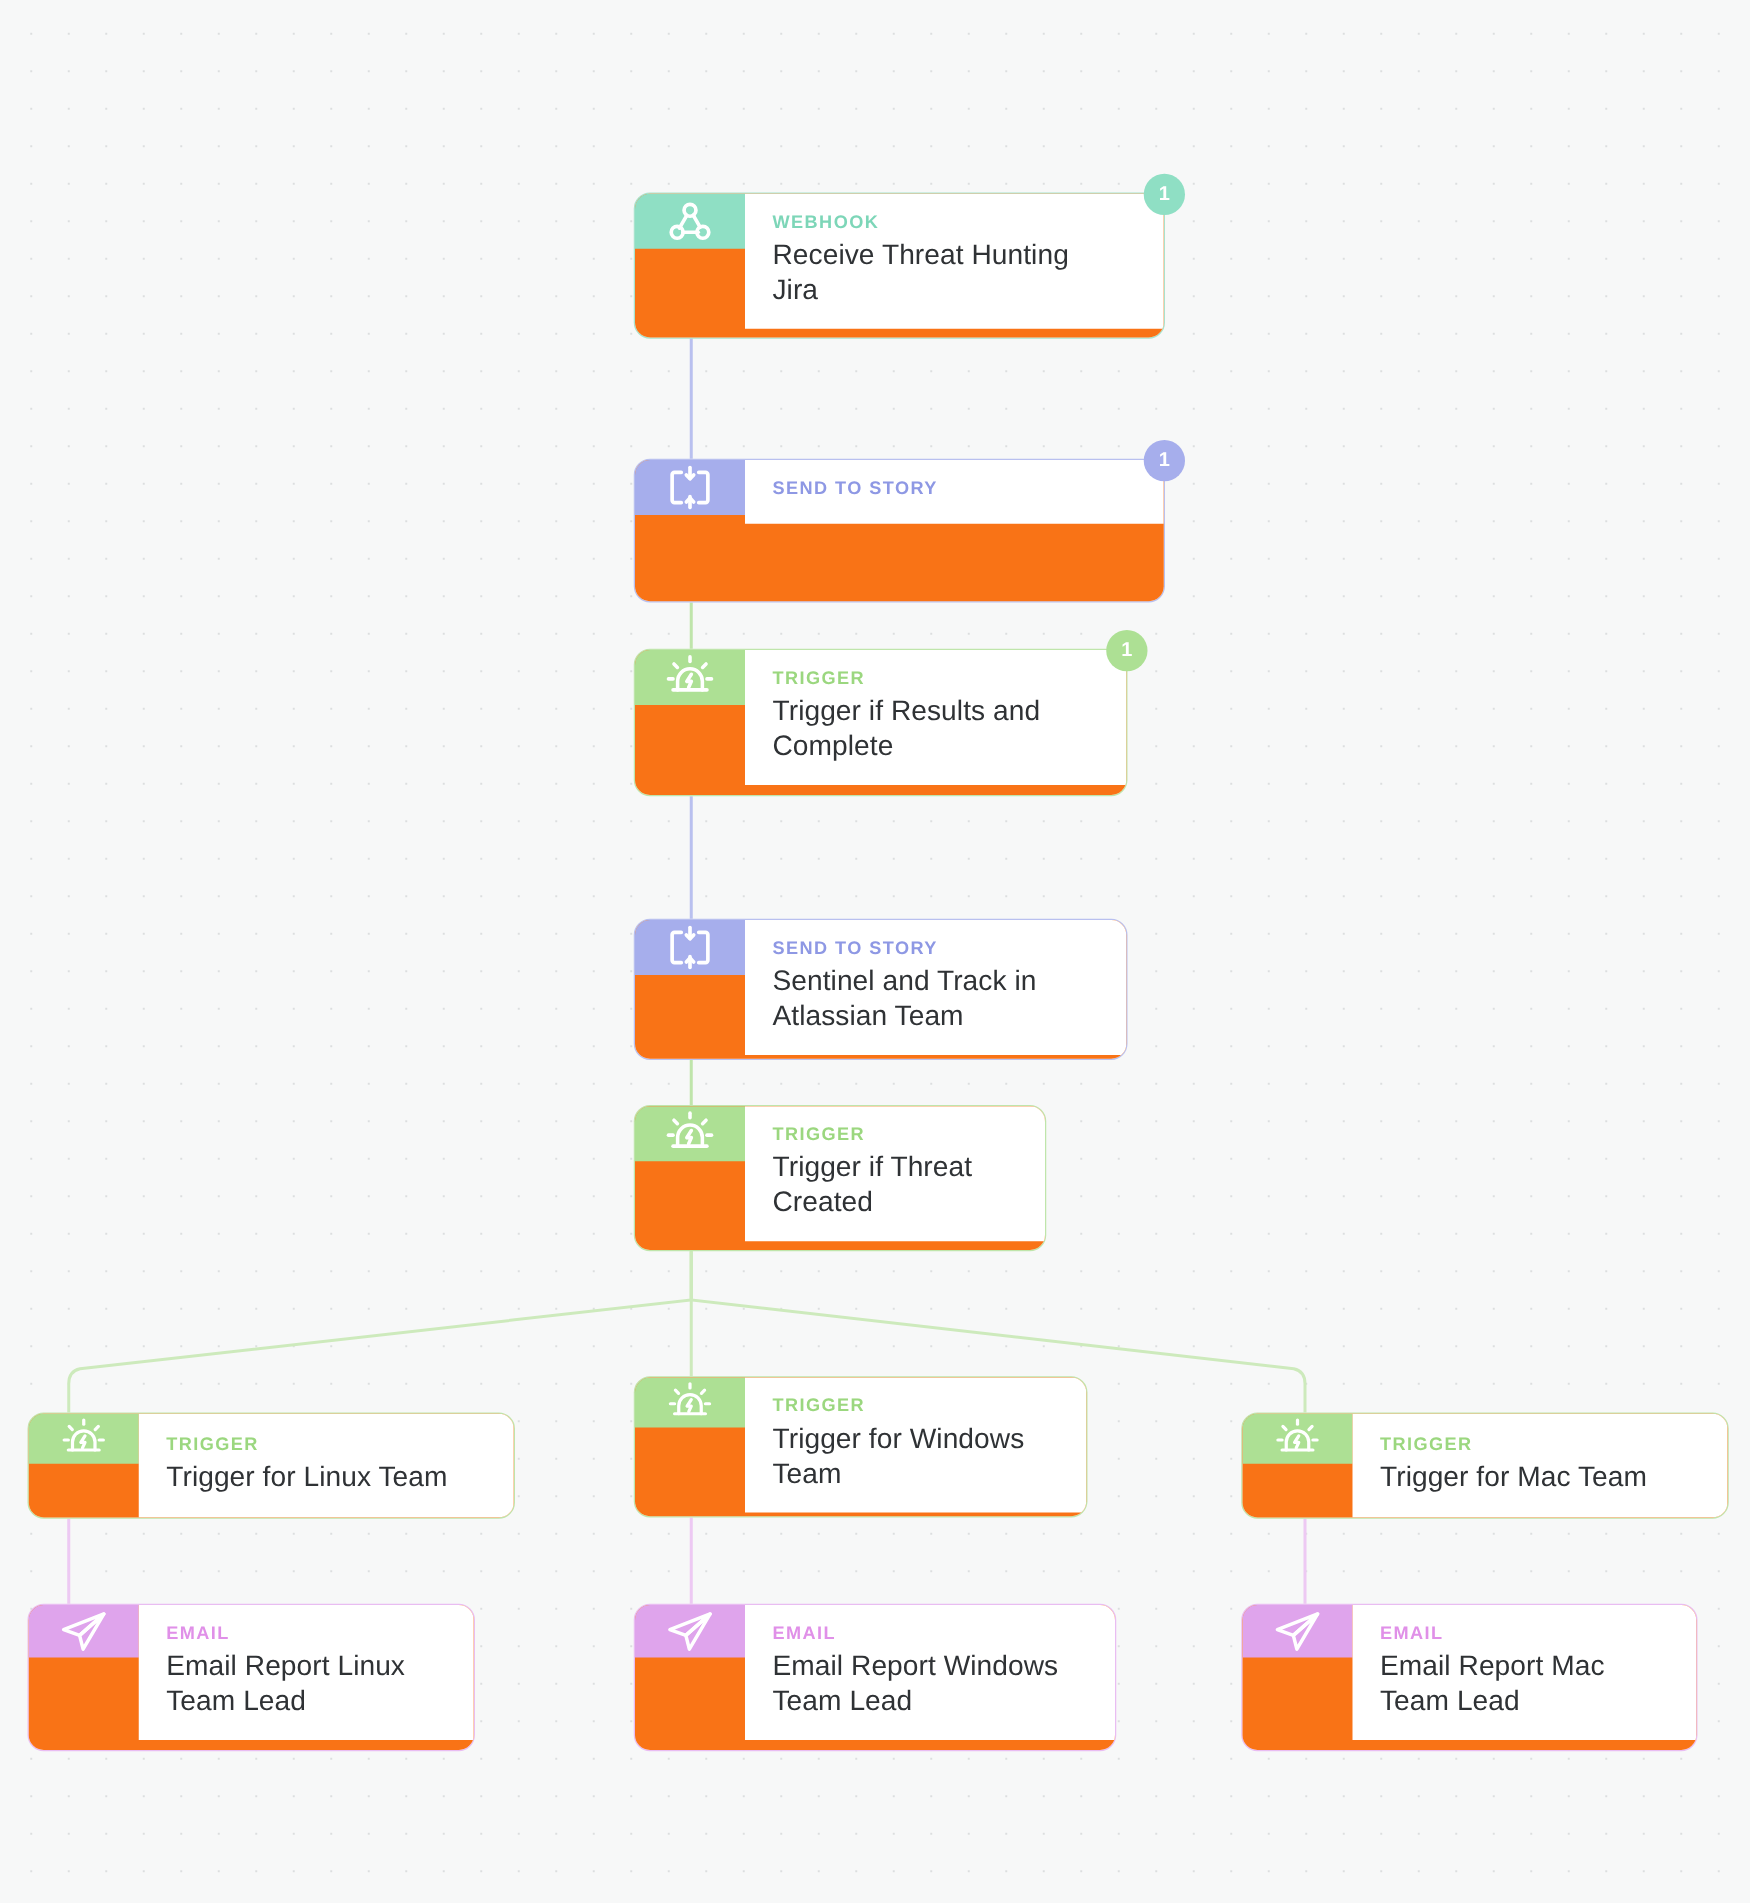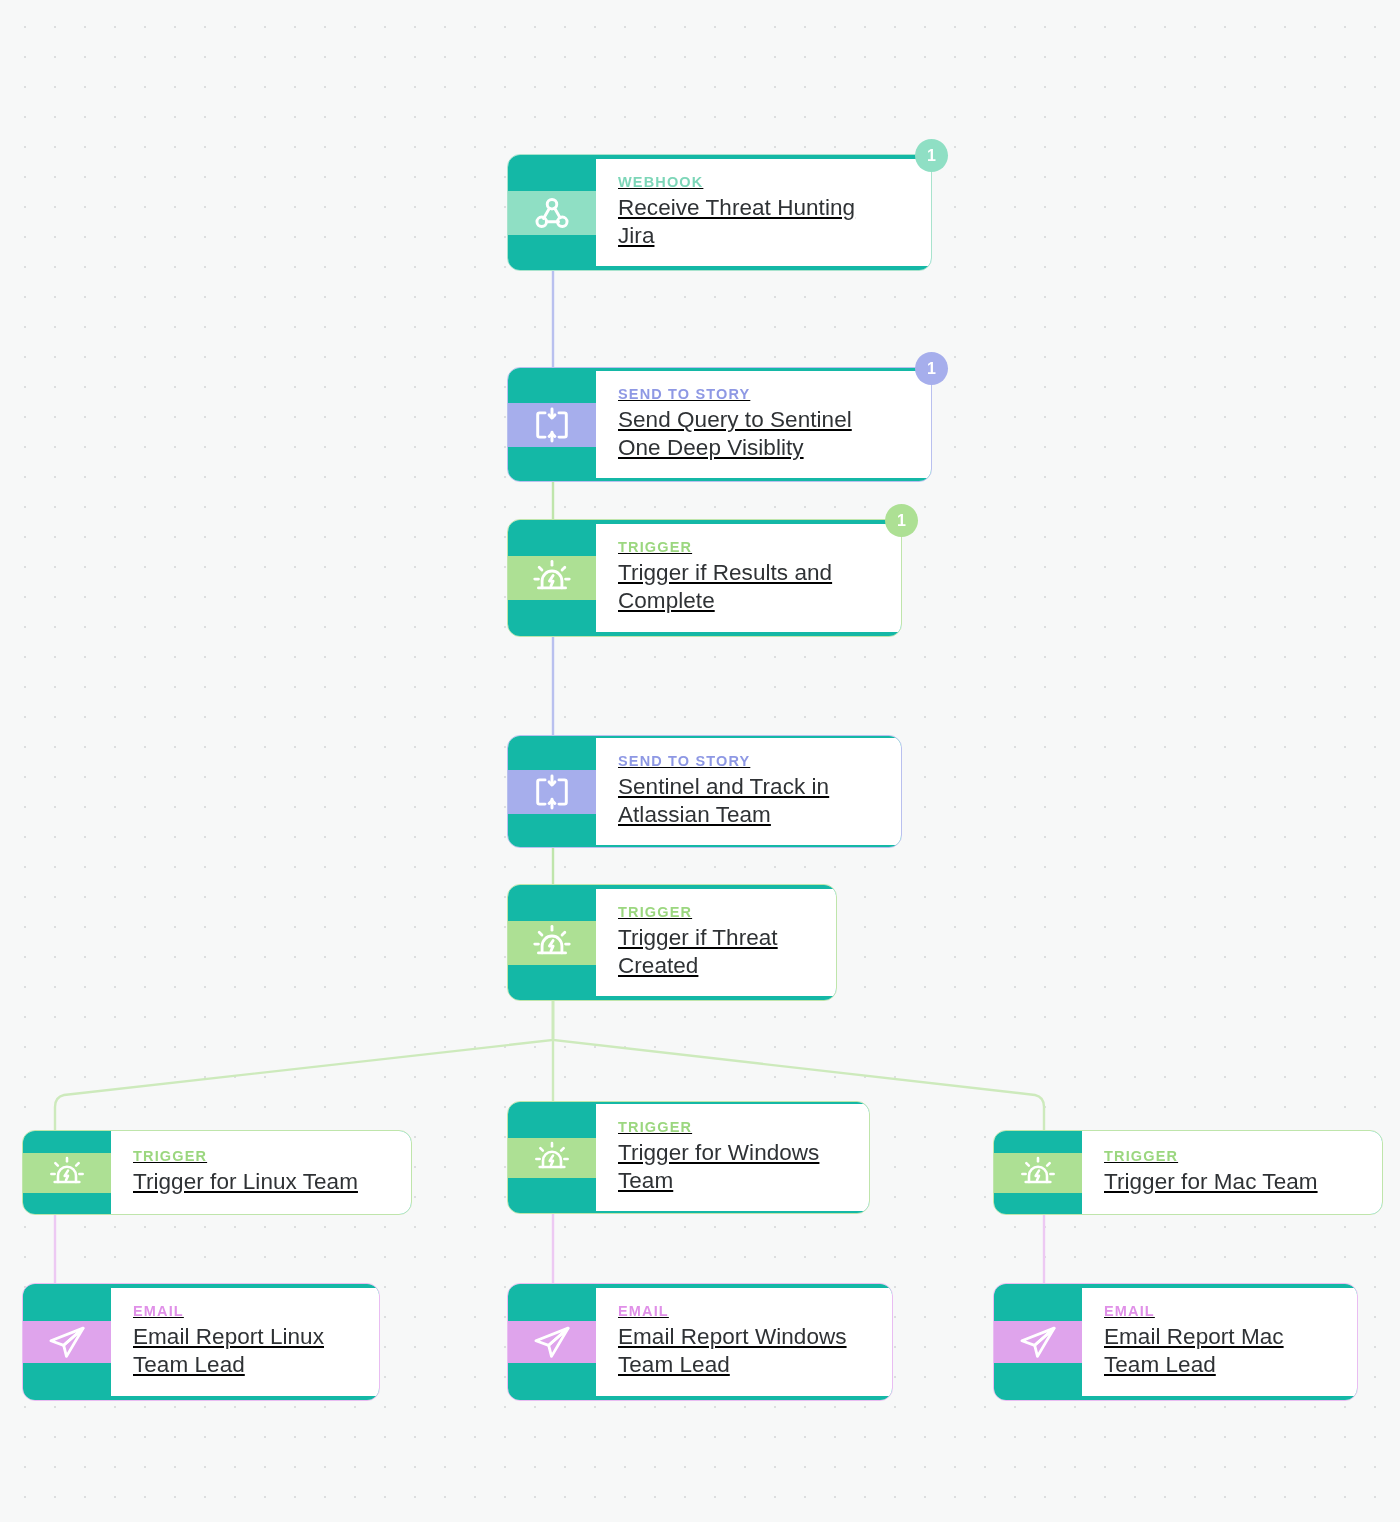--- a/index.html
+++ b/index.html
@@ -39,26 +39,25 @@
     display: flex;
     align-items: stretch;
     border-radius: 13px;
     background: #ffffff;
     box-sizing: border-box;
     border: 1.6px solid transparent;
     overflow: visible;
   }
   .node-inner {
     display: flex;
-    align-items: center;
+    align-items: flex-start;
     width: 100%;
     border-radius: 12px;
     overflow: hidden;
-    background: #14b8a6;
-    text-decoration: underline;
+    background: #f97316;
   }
   .icon-pane {
     width: 88px;
     flex: 0 0 88px;
     display: flex;
     align-items: center;
     justify-content: center;
   }
   .icon-pane svg {
     display: block;
@@ -182,24 +181,20 @@
           <path d="M8.2 5.4 H5.2 a1 1 0 0 0 -1 1 V17.6 a1 1 0 0 0 1 1 H8.2"></path>
           <path d="M15.8 5.4 H18.8 a1 1 0 0 1 1 1 V17.6 a1 1 0 0 1 -1 1 H15.8"></path>
           <path d="M12 3.3 V8.0"></path>
           <path d="M10.4 6.5 L12 8.2 L13.6 6.5"></path>
           <path d="M12 16.0 V20.7"></path>
           <path d="M10.4 18.3 L12 16.6 L13.6 18.3"></path>
         </svg>
       </div>
       <div class="body-pane">
         <div class="kicker">SEND TO STORY</div>
-        <div class="title">
-          <span>Send Query to Sentinel</span><br>
-          <span>One Deep Visiblity</span>
-        </div>
       </div>
     </div>
     <div class="badge b-story">1</div>
   </div>
 
   <div class="node t-trigger" style="left:507px; top:519px; width:395px; height:118px;">
     <div class="node-inner">
       <div class="icon-pane">
         <svg width="44" height="44" viewBox="0 0 24 24" fill="none" stroke="#ffffff" stroke-width="1.55" stroke-linecap="round" stroke-linejoin="round">
           <path d="M6.6 17.4 V13.6 a5.4 5.4 0 0 1 10.8 0 V17.4"></path>

